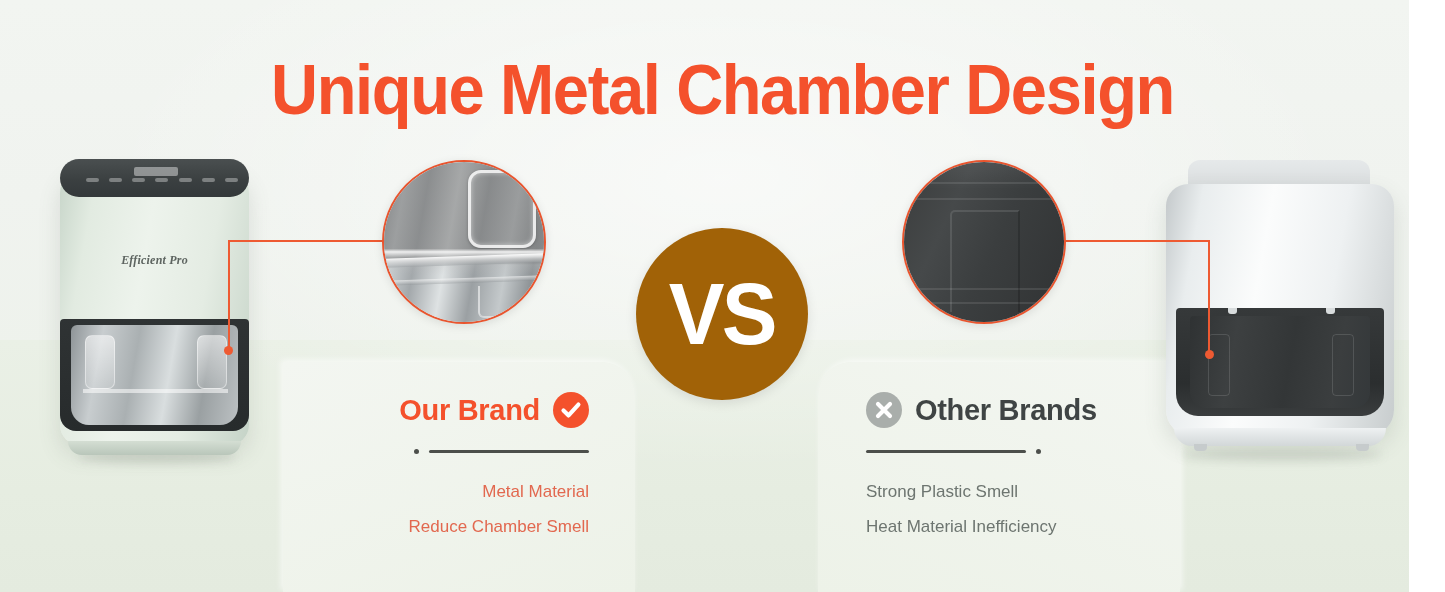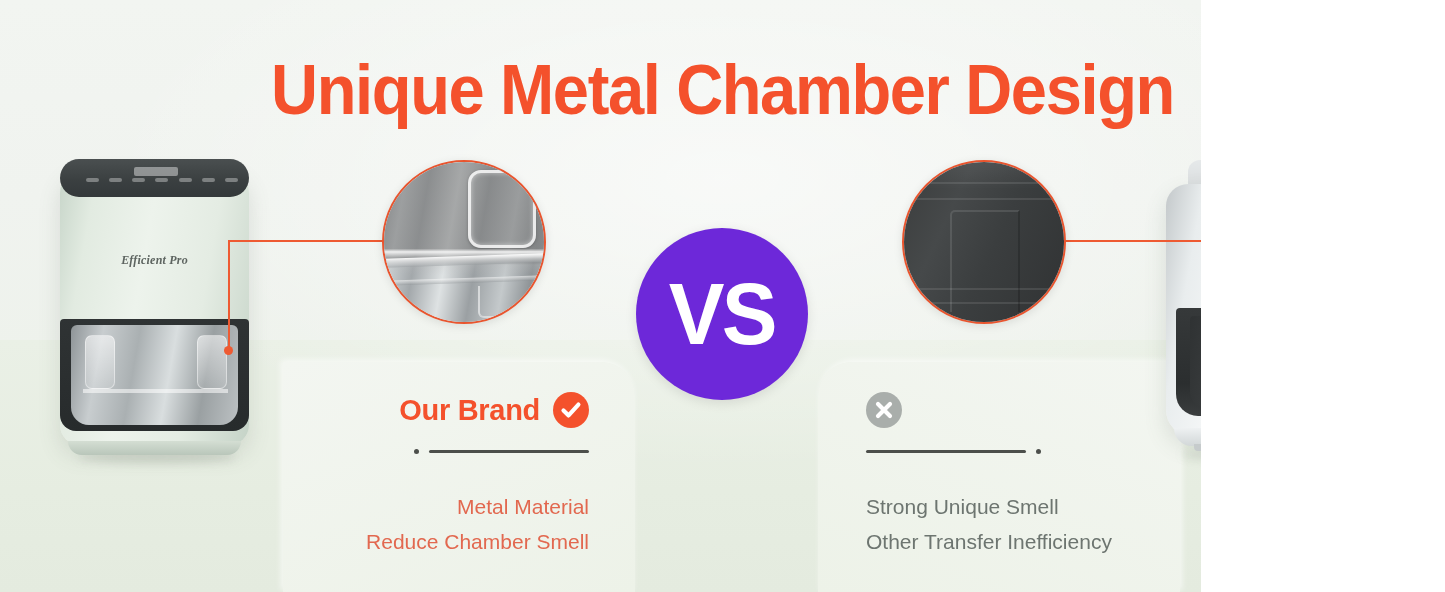--- a/index.html
+++ b/index.html
@@ -1,21 +1,21 @@
 <!DOCTYPE html>
 <html><head>
 <meta charset="utf-8">
 <style>
   html,body{margin:0;padding:0;}
   body{
     width:1445px;height:592px;overflow:hidden;
     font-family:"Liberation Sans", sans-serif;
     background:#ffffff;
   }
-  .stage{position:relative;width:1201px;height:592px;overflow:hidden;}
+  .stage{position:relative;width:1409px;height:592px;overflow:hidden;}
 
   
   .bg-top{position:absolute;left:0;top:0;width:1445px;height:352px;
     background:linear-gradient(180deg,#f2f5f1 0%,#f0f3ef 55%,#eef2ec 100%);}
   .bg-bottom{position:absolute;left:0;top:340px;width:1445px;height:252px;
     background:linear-gradient(180deg,#eaf0e6 0%,#e6ede1 60%,#e4ebdf 100%);}
   .bg-sheen{position:absolute;left:0;top:0;width:1445px;height:592px;
     background:radial-gradient(ellipse 900px 420px at 50% 30%, rgba(255,255,255,.55), rgba(255,255,255,0) 70%);}
 
   
@@ -50,27 +50,27 @@
   .badge-ok{background:#f4512c;}
   .badge-no{background:#a9aeab;}
   .badge svg{position:absolute;left:0;top:0;}
 
   .divider-wrap{position:absolute;top:87px;display:flex;align-items:center;gap:10px;}
   .div-left{right:46px;}
   .div-right{left:48px;flex-direction:row-reverse;}
   .div-dot{width:5px;height:5px;border-radius:50%;background:#4c4f4b;flex:0 0 auto;}
   .div-line{width:160px;height:3px;background:#4c4f4b;border-radius:2px;}
 
-  .feature-list{position:absolute;top:127px;font-size:21px;line-height:35px;white-space:nowrap;}
+  .feature-list{position:absolute;top:112px;font-size:17px;line-height:35px;white-space:nowrap;}
   .list-left{right:46px;text-align:right;color:#e2684f;}
   .list-right{left:48px;text-align:left;color:#6d7570;}
 
   
   .vs{position:absolute;left:636px;top:228px;width:172px;height:172px;border-radius:50%;
-    background:#6d28d9;display:flex;align-items:center;justify-content:center;
+    background:#a16207;display:flex;align-items:center;justify-content:center;
     box-shadow:0 3px 12px rgba(0,0,0,.10);z-index:6;}
   .vs span{color:#fff;font-size:88px;font-weight:bold;letter-spacing:-3px;line-height:1;
     transform:scaleX(.95);}
 
   
   .mag{position:absolute;width:160px;height:160px;border-radius:50%;
     border:2px solid #e8552f;overflow:hidden;z-index:5;
     box-shadow:0 2px 10px rgba(0,0,0,.10);}
   .mag-left{left:382px;top:160px;}
   .mag-right{left:902px;top:160px;}
@@ -273,26 +273,27 @@
   </div>
 
   <div class="card card-right">
 
     <div class="brand-head head-right">
       <span class="badge badge-no">
         <svg width="36" height="36" viewBox="0 0 36 36" aria-hidden="true">
           <path d="M12 12 L24 24 M24 12 L12 24" fill="none" stroke="#ffffff" stroke-width="4.2" stroke-linecap="round"></path>
         </svg>
       </span>
+      <span class="label label-other">Other Brands</span>
     </div>
 
     <div class="divider-wrap div-right">
       <span class="div-dot"></span>
       <span class="div-line"></span>
     </div>
 
     <div class="feature-list list-right">
-      <div>Strong Unique Smell</div>
-      <div>Other Transfer Inefficiency</div>
+      <div>Strong Plastic Smell</div>
+      <div>Heat Material Inefficiency</div>
     </div>
   </div>
 
 </div>
 
 </body></html>

